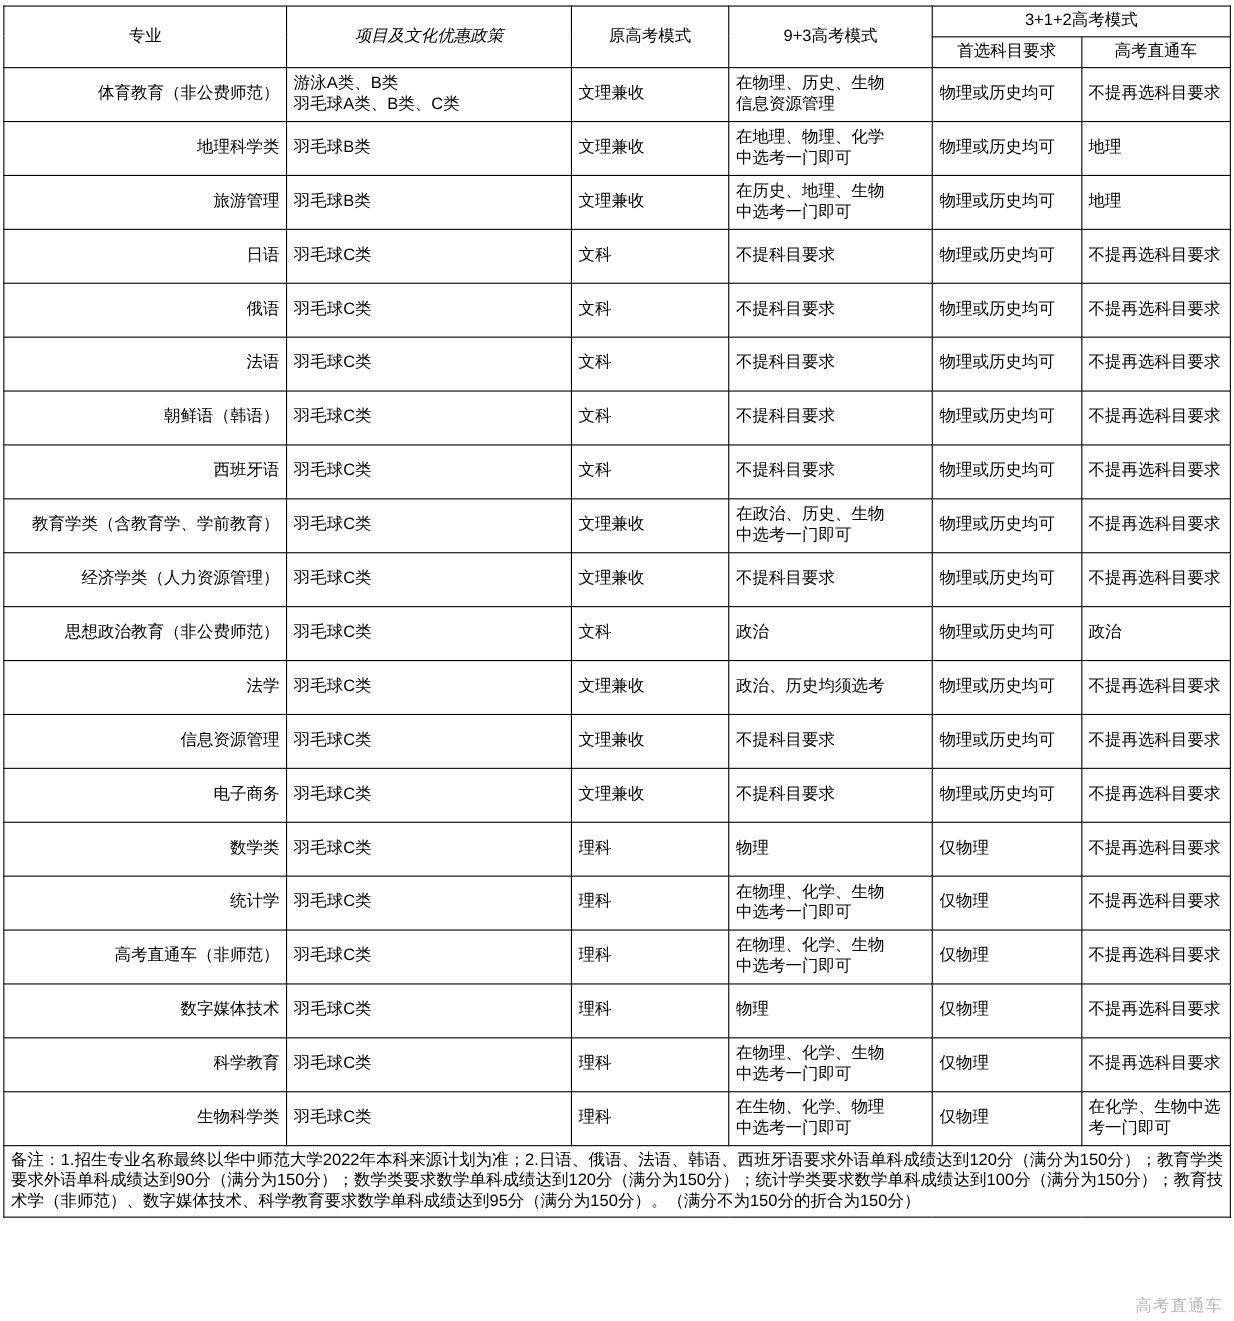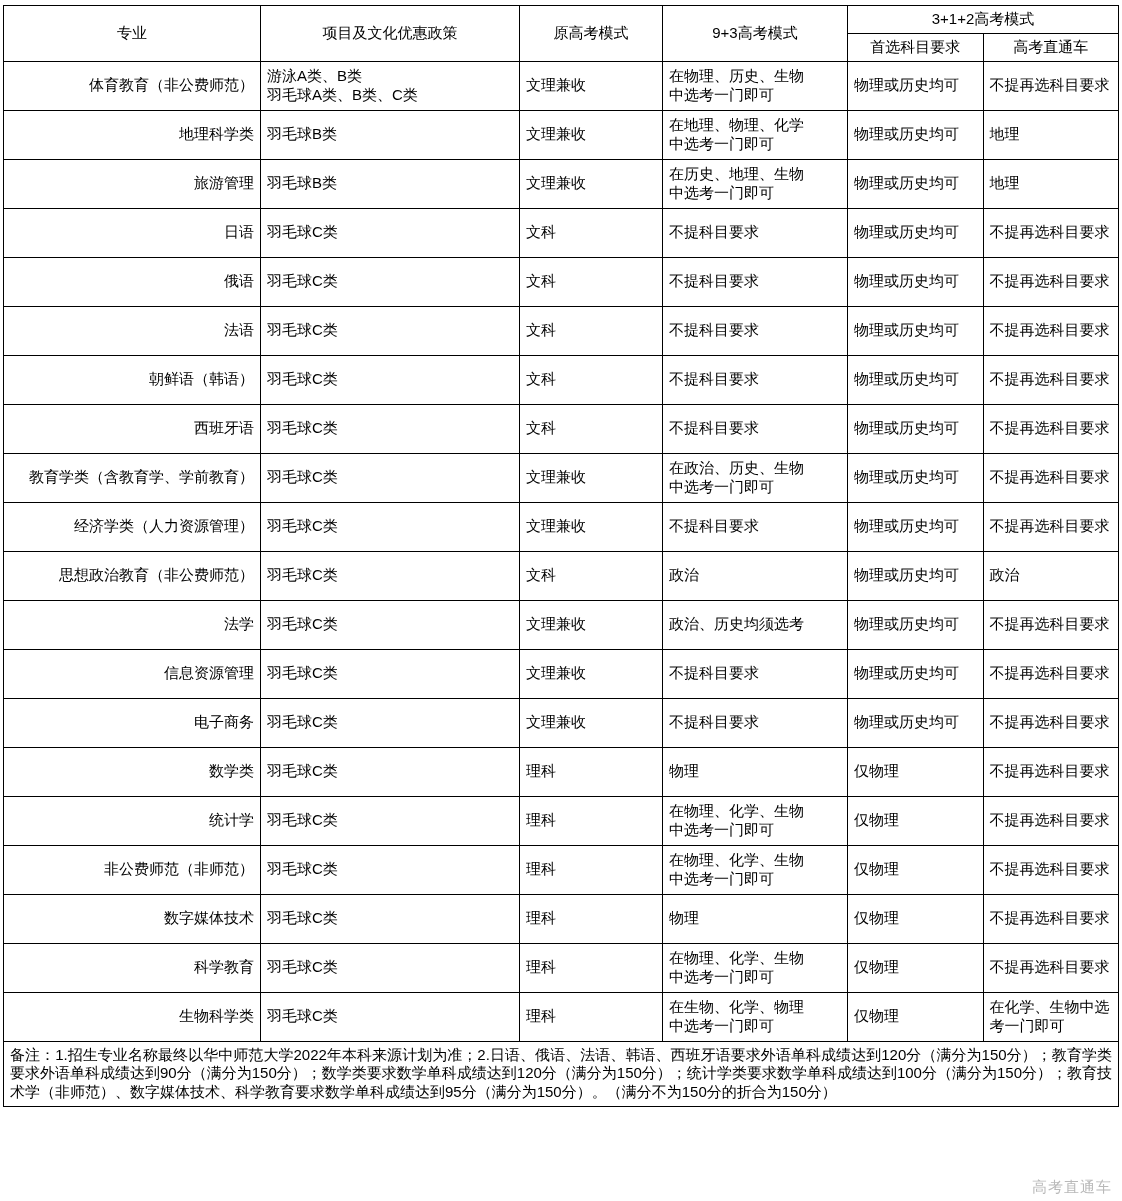--- a/index.html
+++ b/index.html
@@ -35,21 +35,21 @@
     font-size: 15px;
     line-height: 1.25;
     font-weight: normal;
   }
   th.head {
     text-align: center;
     font-weight: bold;
     font-size: 16.5px;
   }
   .col-major   { width: 244px; }
-  .col-policy  { width: 246px; }
+  .col-policy  { width: 246px; font-style: italic; }
   .col-old     { width: 130px; }
   .col-33      { width: 172px; }
   .col-first   { width: 162px; }
   .col-second  { width: 162px; }
 
   td.cell {
     text-align: left;
   }
   td.major {
     font-size: 15px;
@@ -99,21 +99,21 @@
       </tr>
     </thead>
     <tbody>
 
       <tr class="datarow">
         <td class="cell major">体育教育（非公费师范）</td>
         <td class="cell multiline">游泳A类、B类
 羽毛球A类、B类、C类</td>
         <td class="cell">文理兼收</td>
         <td class="cell multiline">在物理、历史、生物
-中选考一门即可</td>
+信息资源管理</td>
         <td class="cell">物理或历史均可</td>
         <td class="cell multiline">不提再选科目要求</td>
       </tr>
 
       <tr class="datarow">
         <td class="cell major">地理科学类</td>
         <td class="cell multiline">羽毛球B类</td>
         <td class="cell">文理兼收</td>
         <td class="cell multiline">在地理、物理、化学
 中选考一门即可</td>
@@ -244,21 +244,21 @@
         <td class="cell major">统计学</td>
         <td class="cell multiline">羽毛球C类</td>
         <td class="cell">理科</td>
         <td class="cell multiline">在物理、化学、生物
 中选考一门即可</td>
         <td class="cell">仅物理</td>
         <td class="cell multiline">不提再选科目要求</td>
       </tr>
 
       <tr class="datarow">
-        <td class="cell major">非公费师范（非师范）</td>
+        <td class="cell major">高考直通车（非师范）</td>
         <td class="cell multiline">羽毛球C类</td>
         <td class="cell">理科</td>
         <td class="cell multiline">在物理、化学、生物
 中选考一门即可</td>
         <td class="cell">仅物理</td>
         <td class="cell multiline">不提再选科目要求</td>
       </tr>
 
       <tr class="datarow">
         <td class="cell major">数字媒体技术</td>

